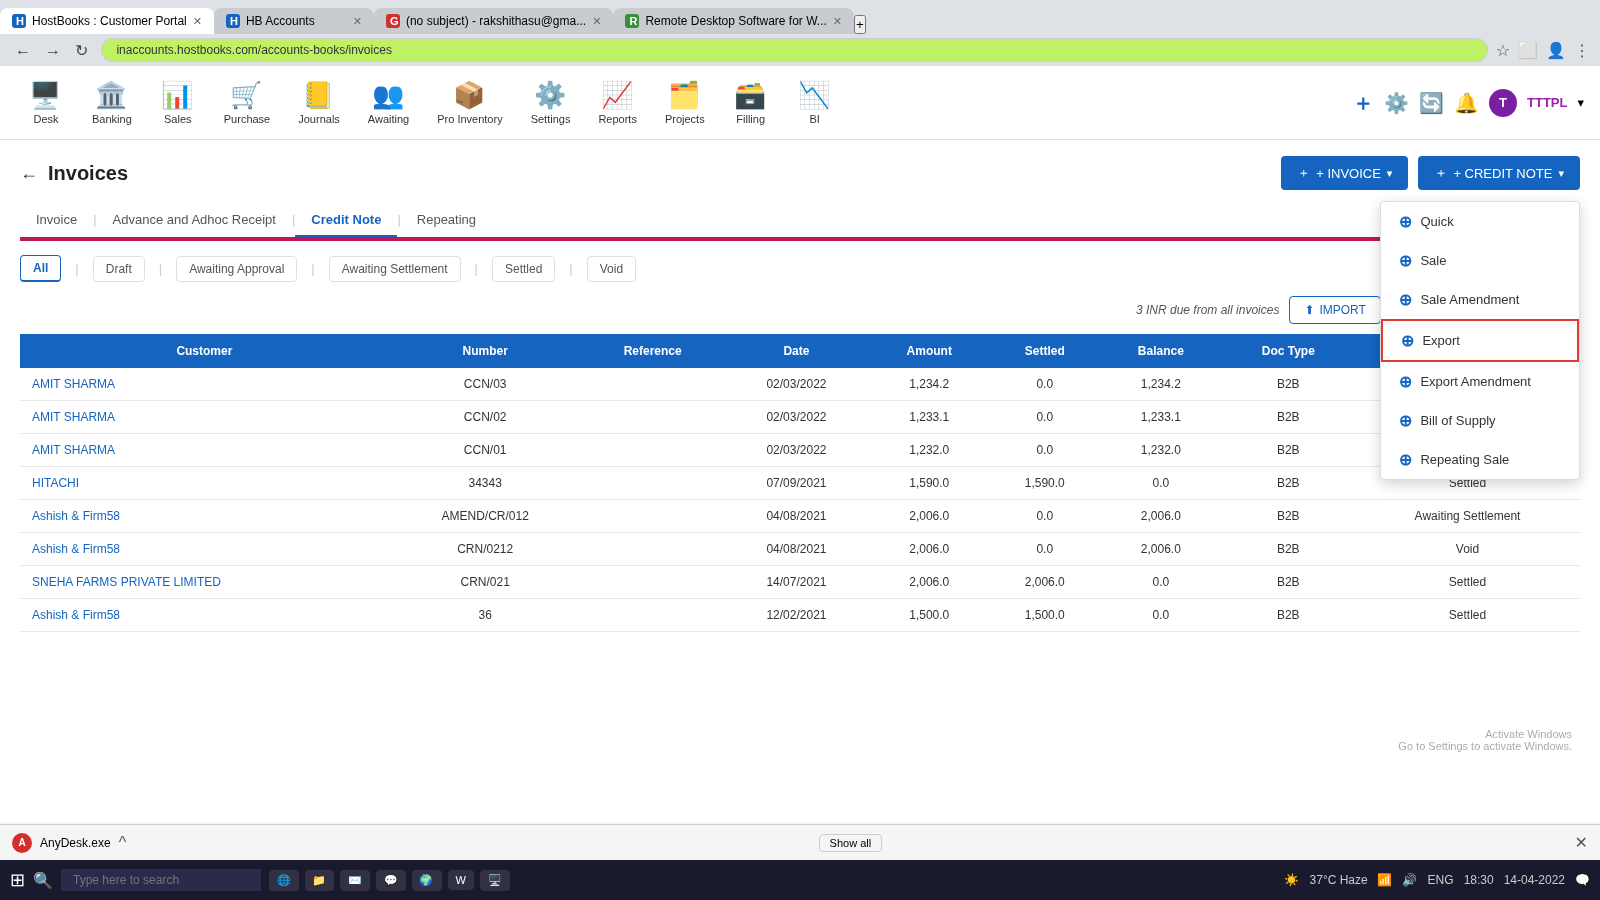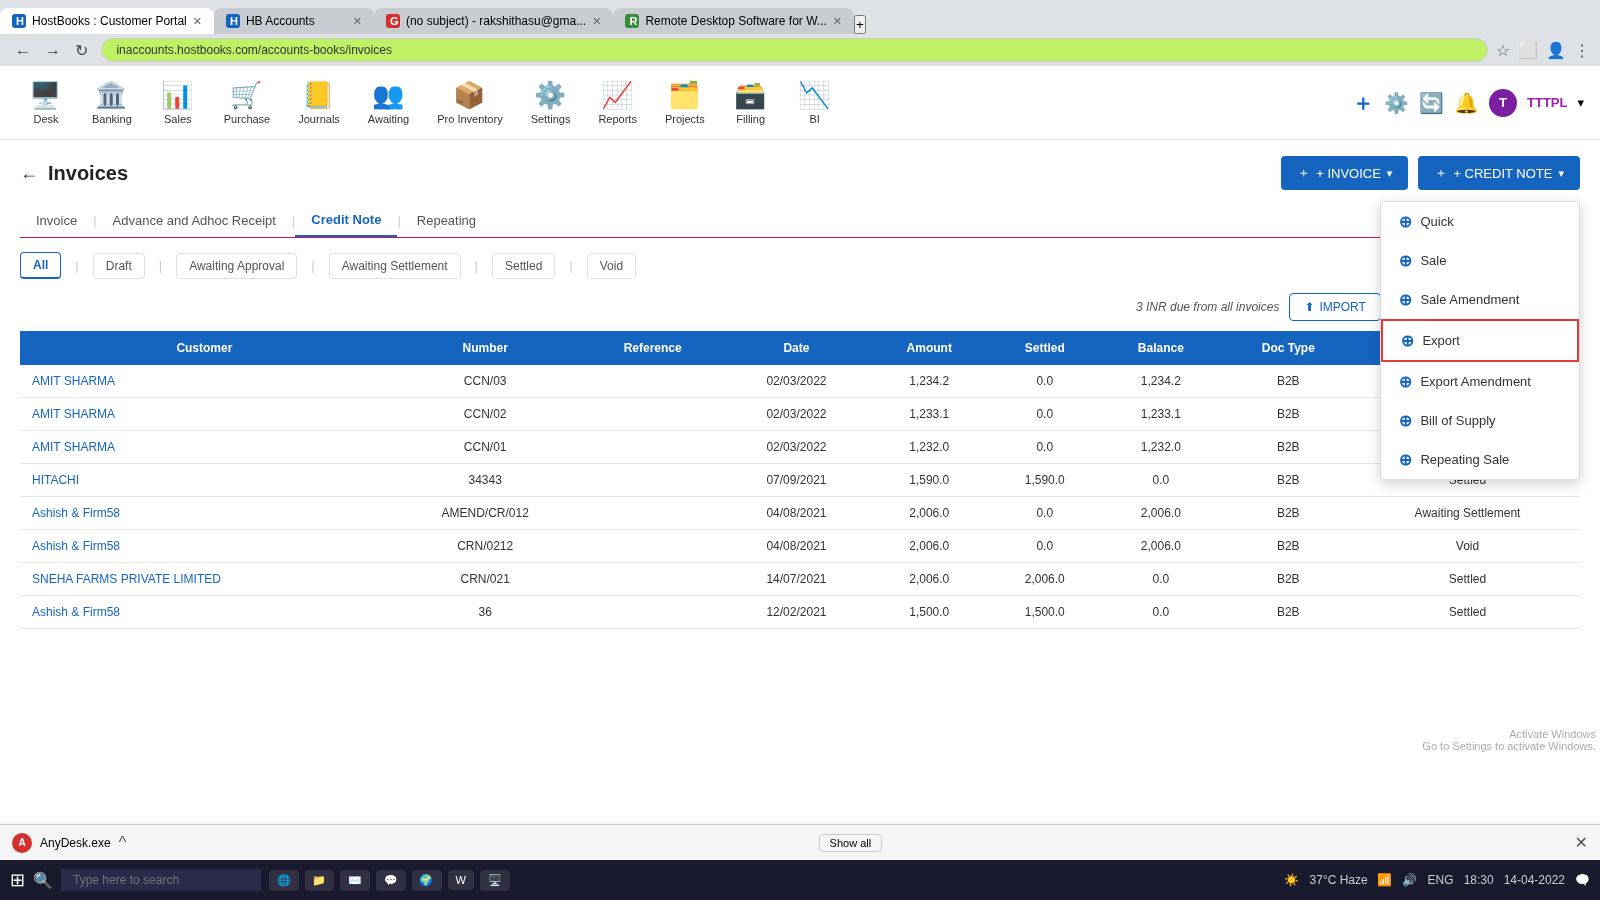--- a/index.html
+++ b/index.html
@@ -32,21 +32,21 @@
     .main { background: #fff; padding: 16px 20px; height: calc(900px - 130px - 48px - 40px); overflow: hidden; position: relative; }
     .page-header { display: flex; align-items: center; gap: 10px; margin-bottom: 14px; }
     .back-btn { font-size: 18px; cursor: pointer; color: #333; }
     .page-title { font-size: 20px; font-weight: bold; color: #222; }
     .page-actions { margin-left: auto; display: flex; gap: 10px; position: relative; }
 
     .btn-primary { background: #1565c0; color: #fff; border: none; border-radius: 4px; padding: 8px 16px; font-size: 13px; cursor: pointer; display: flex; align-items: center; gap: 6px; }
     .btn-primary .dropdown-arrow { font-size: 11px; }
 
     
-    .tabs { display: flex; border-bottom: 1px solid #be185d; margin-bottom: 14px; align-items: center; }
+    .tabs { display: flex; border-bottom: 4px solid #be185d; margin-bottom: 14px; }
     .tab { padding: 8px 16px; cursor: pointer; color: #555; font-size: 13px; }
     .tab.active { color: #1565c0; border-bottom: 2px solid #1565c0; font-weight: 700; }
     .tab-divider { color: #ccc; padding: 8px 0; }
 
     
     .filter-row { display: flex; align-items: center; gap: 14px; margin-bottom: 14px; }
     .filter-btn { padding: 5px 12px; border: 1px solid #e0e0e0; background: #fff; border-radius: 4px; cursor: pointer; font-size: 12px; color: #555; }
     .filter-btn.active { color: #1565c0; border-color: #1565c0; font-weight: 600; border-bottom: 2px solid #1565c0; }
     .filter-divider { color: #ccc; }
 
@@ -107,21 +107,21 @@
     .taskbar .start-btn { background: none; border: none; color: #fff; font-size: 18px; cursor: pointer; }
     .taskbar .search-bar { background: #2a2a4a; border: none; color: #fff; padding: 4px 12px; border-radius: 0; font-size: 12px; width: 200px; }
     .taskbar .sys-icons { margin-left: auto; display: flex; align-items: center; gap: 10px; color: #ccc; font-size: 12px; }
     .taskbar .task-items { display: flex; gap: 6px; align-items: center; }
     .taskbar .task-item { background: rgba(255,255,255,0.1); border-radius: 4px; padding: 4px 8px; cursor: pointer; font-size: 11px; color: #fff; }
 
     
     .activate-windows {
       position: absolute;
       bottom: 70px;
-      right: 4px;
+      right: 28px;
       color: rgba(0,0,0,0.35);
       font-size: 11px;
       text-align: right;
       pointer-events: none;
     }
 
     
     .anydesk-bar {
       position: fixed;
       bottom: 40px;

